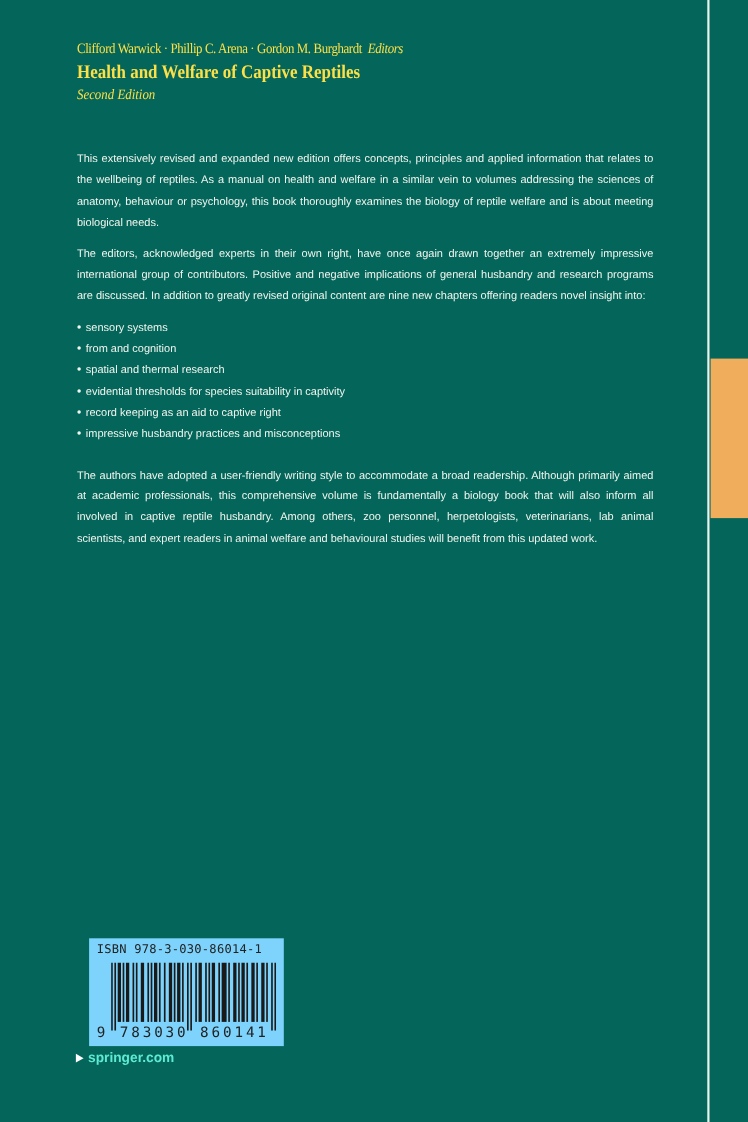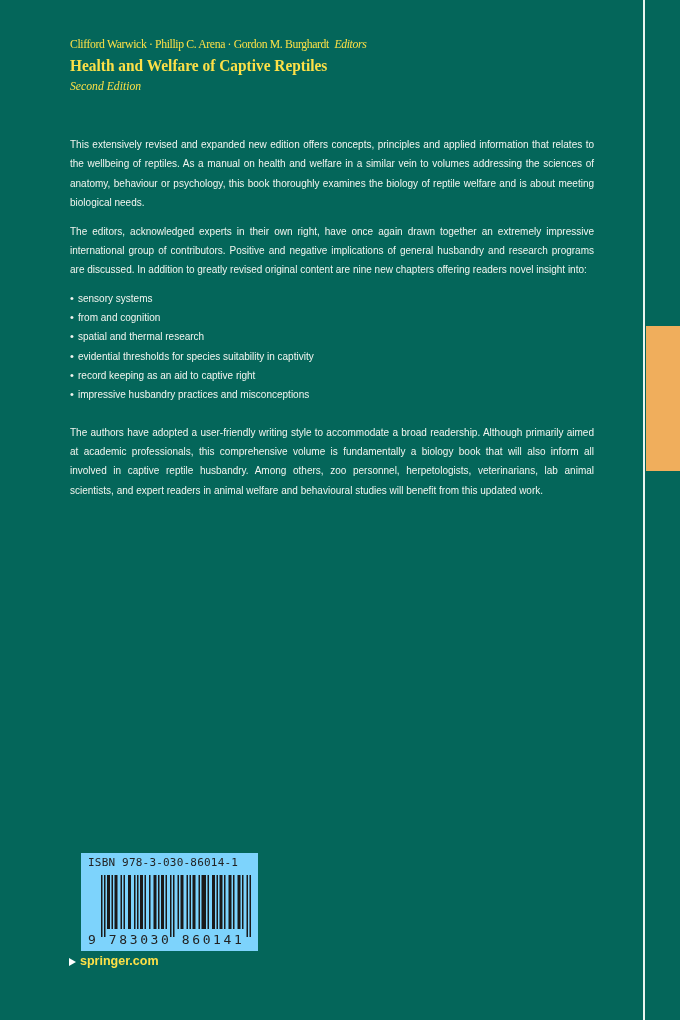--- a/index.html
+++ b/index.html
@@ -134,21 +134,21 @@
       white-space: nowrap;
       background: transparent;
     }
     .springer {
       position: absolute;
       left: 69px;
       top: 954px;
       font-family: "Liberation Sans", sans-serif;
       font-weight: bold;
       font-size: 12.5px;
-      color: #fde047;
+      color: #5eead4;
       white-space: nowrap;
       text-decoration: none;
     }
     .springer .arrow {
       display: inline-block;
       width: 0;
       height: 0;
       border-top: 4.5px solid transparent;
       border-bottom: 4.5px solid transparent;
       border-left: 7px solid #ffffff;

